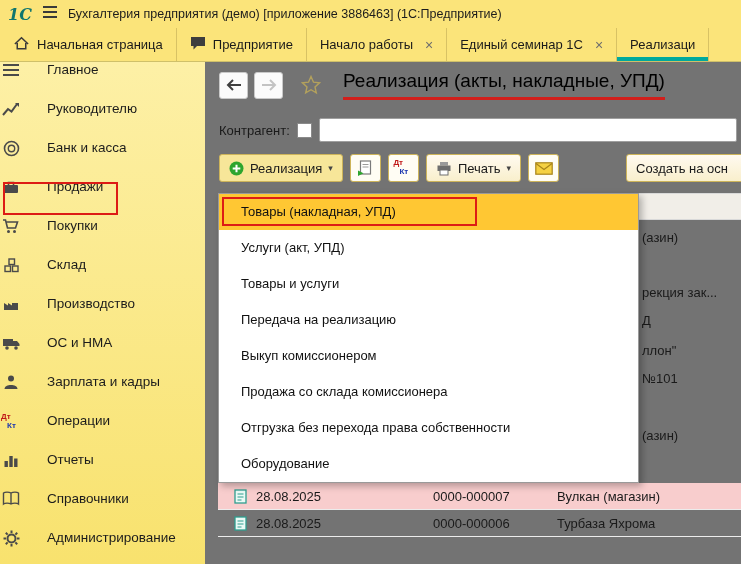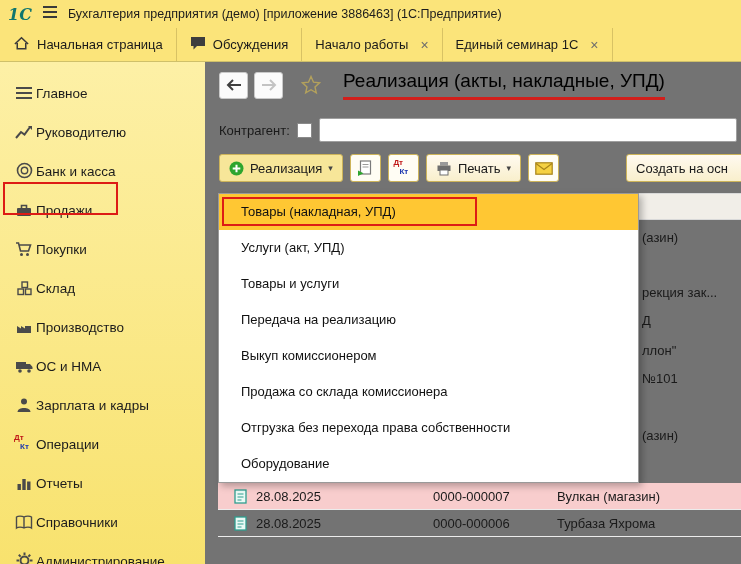--- a/index.html
+++ b/index.html
@@ -14,21 +14,21 @@
   
   .tabbar { height:34px; background:#fbe47a; display:flex; align-items:stretch; border-bottom:1px solid #cfc06a; }
   .tab { display:flex; align-items:center; gap:7px; padding:0 13px; font-size:13px; border-right:1px solid #d8c264; position:relative; white-space:nowrap; cursor:pointer; }
   .tab .close { color:#6d6d6d; font-size:14px; margin-left:5px; }
   .tab.active::after { content:''; position:absolute; left:0; right:0; bottom:0; height:4px; background:#00a99d; }
 
   .bodyrow { display:flex; height:502px; }
 
   
   .sidebar { width:205px; flex:0 0 205px; background:linear-gradient(180deg,#fdf0a6,#f8e26e); position:relative; overflow:hidden; }
-  .side-item { height:39px; display:flex; align-items:flex-end; gap:1px; padding-left:13px; font-size:13.5px; color:#1c1c1c; cursor:pointer; }
+  .side-item { height:39px; display:flex; align-items:flex-start; gap:25px; font-size:13.5px; color:#1c1c1c; cursor:pointer; }
   .side-item .ic { width:22px; display:flex; justify-content:center; align-items:center; }
   .dtkt { position:relative; width:20px; height:18px; font-weight:bold; font-size:8px; line-height:8px; }
   .dtkt .dt { position:absolute; left:0; top:0; color:#c01818; }
   .dtkt .kt { position:absolute; left:6px; top:9px; color:#1a35b0; }
   .annot-box { position:absolute; border:2px solid #dd1b15; pointer-events:none; z-index:9; }
 
   
   .main { flex:1; position:relative; background:#737373; overflow:hidden; }
   .navrow { position:absolute; top:8px; left:14px; display:flex; align-items:center; gap:6px; }
   .navbtn { width:29px; height:27px; border:1px solid #c9c9c9; border-radius:3px; background:#fbfbfb; display:flex; align-items:center; justify-content:center; }
@@ -90,29 +90,32 @@
         </svg>
     </span>
     <span>Начальная страница</span>
   </div>
   <div class="tab">
     <span>
       <svg width="16" height="15" viewBox="0 0 16 15">
           <path d="M1,1 h14 v9 h-8 l-3.5,3.5 v-3.5 h-2.5 z" fill="#3d3d3d"></path>
         </svg>
     </span>
-    <span>Обсуждения</span>
+    <span>Предприятие</span>
   </div>
   <div class="tab">
     <span>Начало работы</span>
     <span class="close">×</span>
   </div>
   <div class="tab">
     <span>Единый семинар 1С</span>
     <span class="close">×</span>
+  </div>
+  <div class="tab active">
+    <span>Реализаци</span>
   </div>
 </div>
 
 <div class="bodyrow">
 
   <div class="sidebar">
     <div class="side-item">
       <span class="ic">
           <svg width="18" height="16" viewBox="0 0 18 16">
             <g stroke="#4a4a4a" stroke-width="2">

